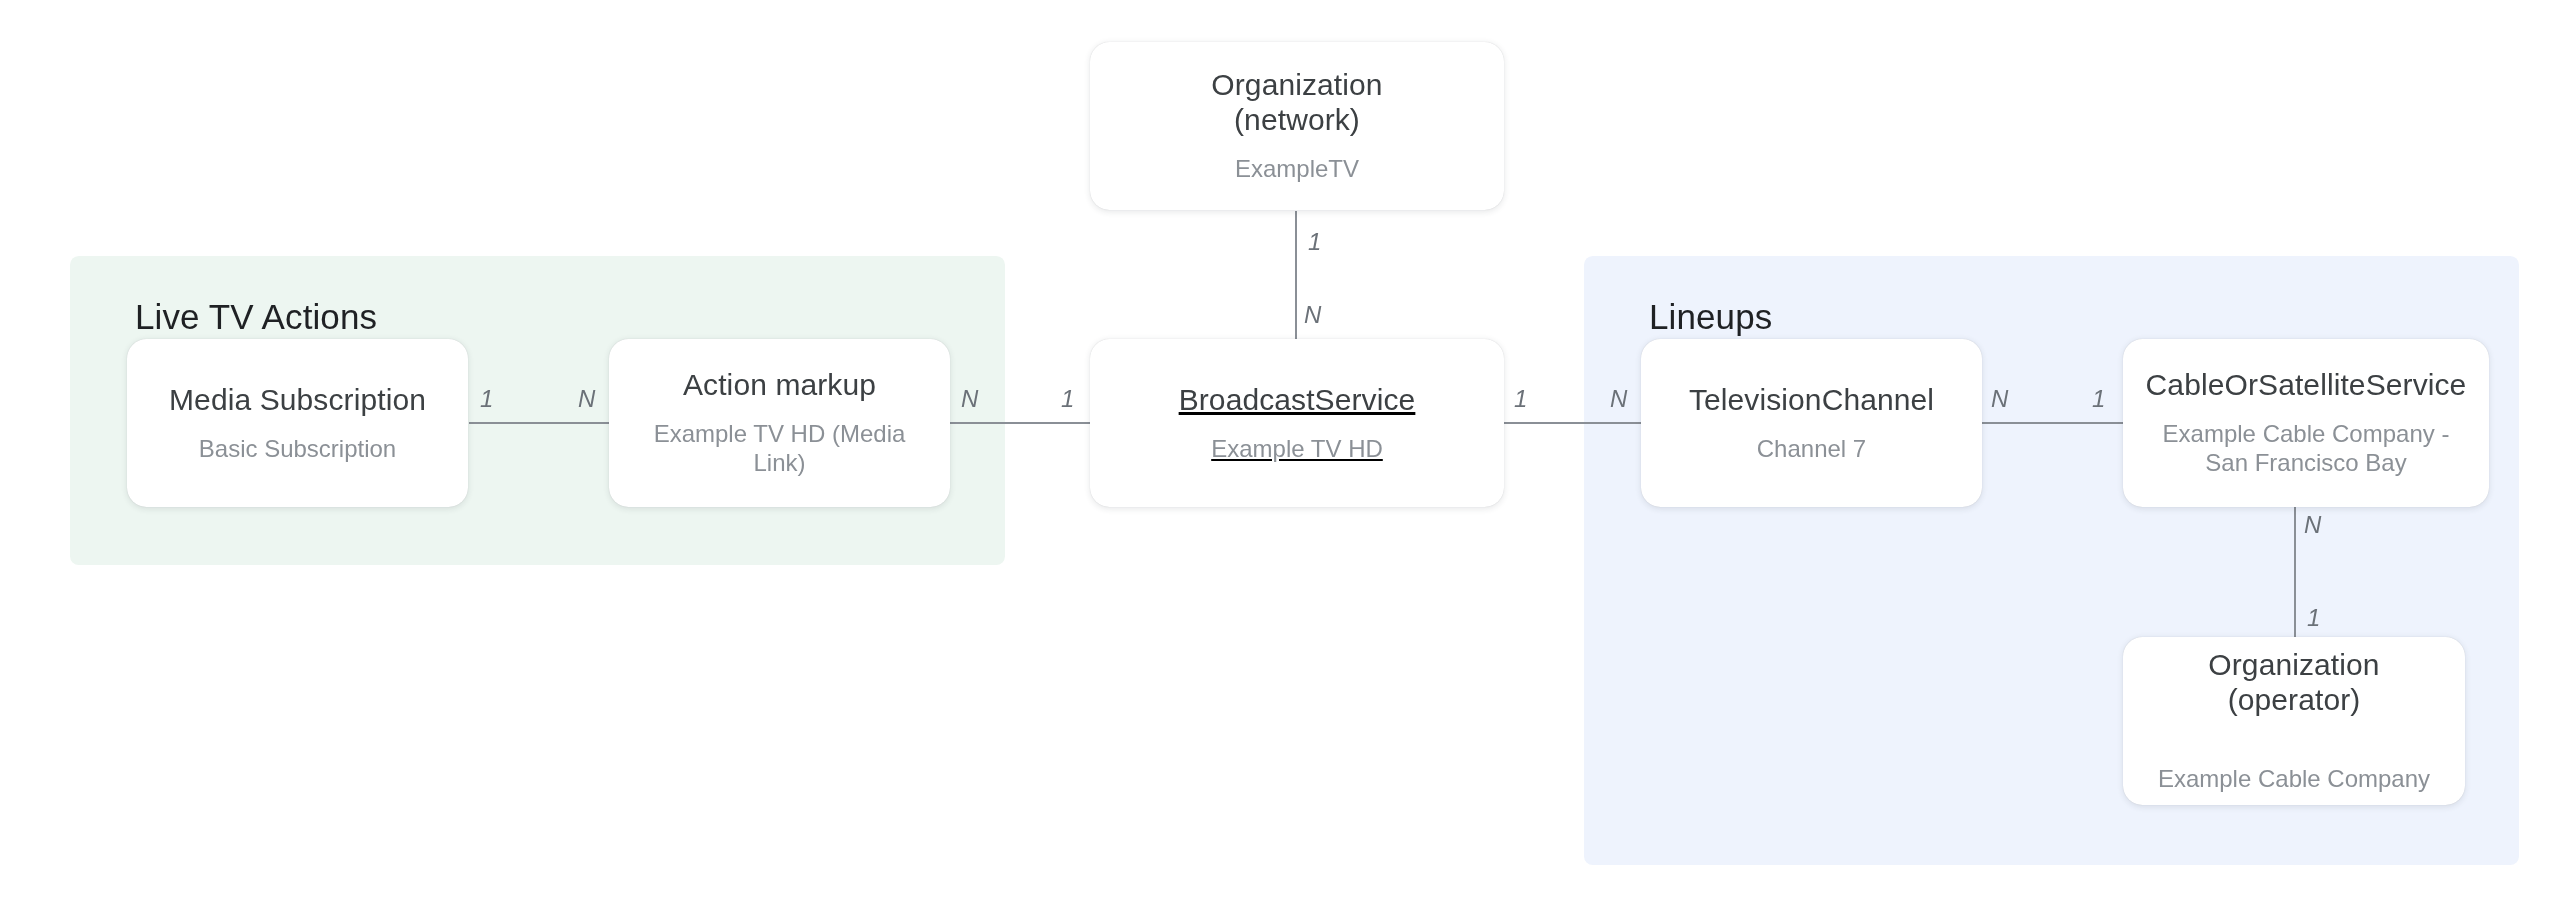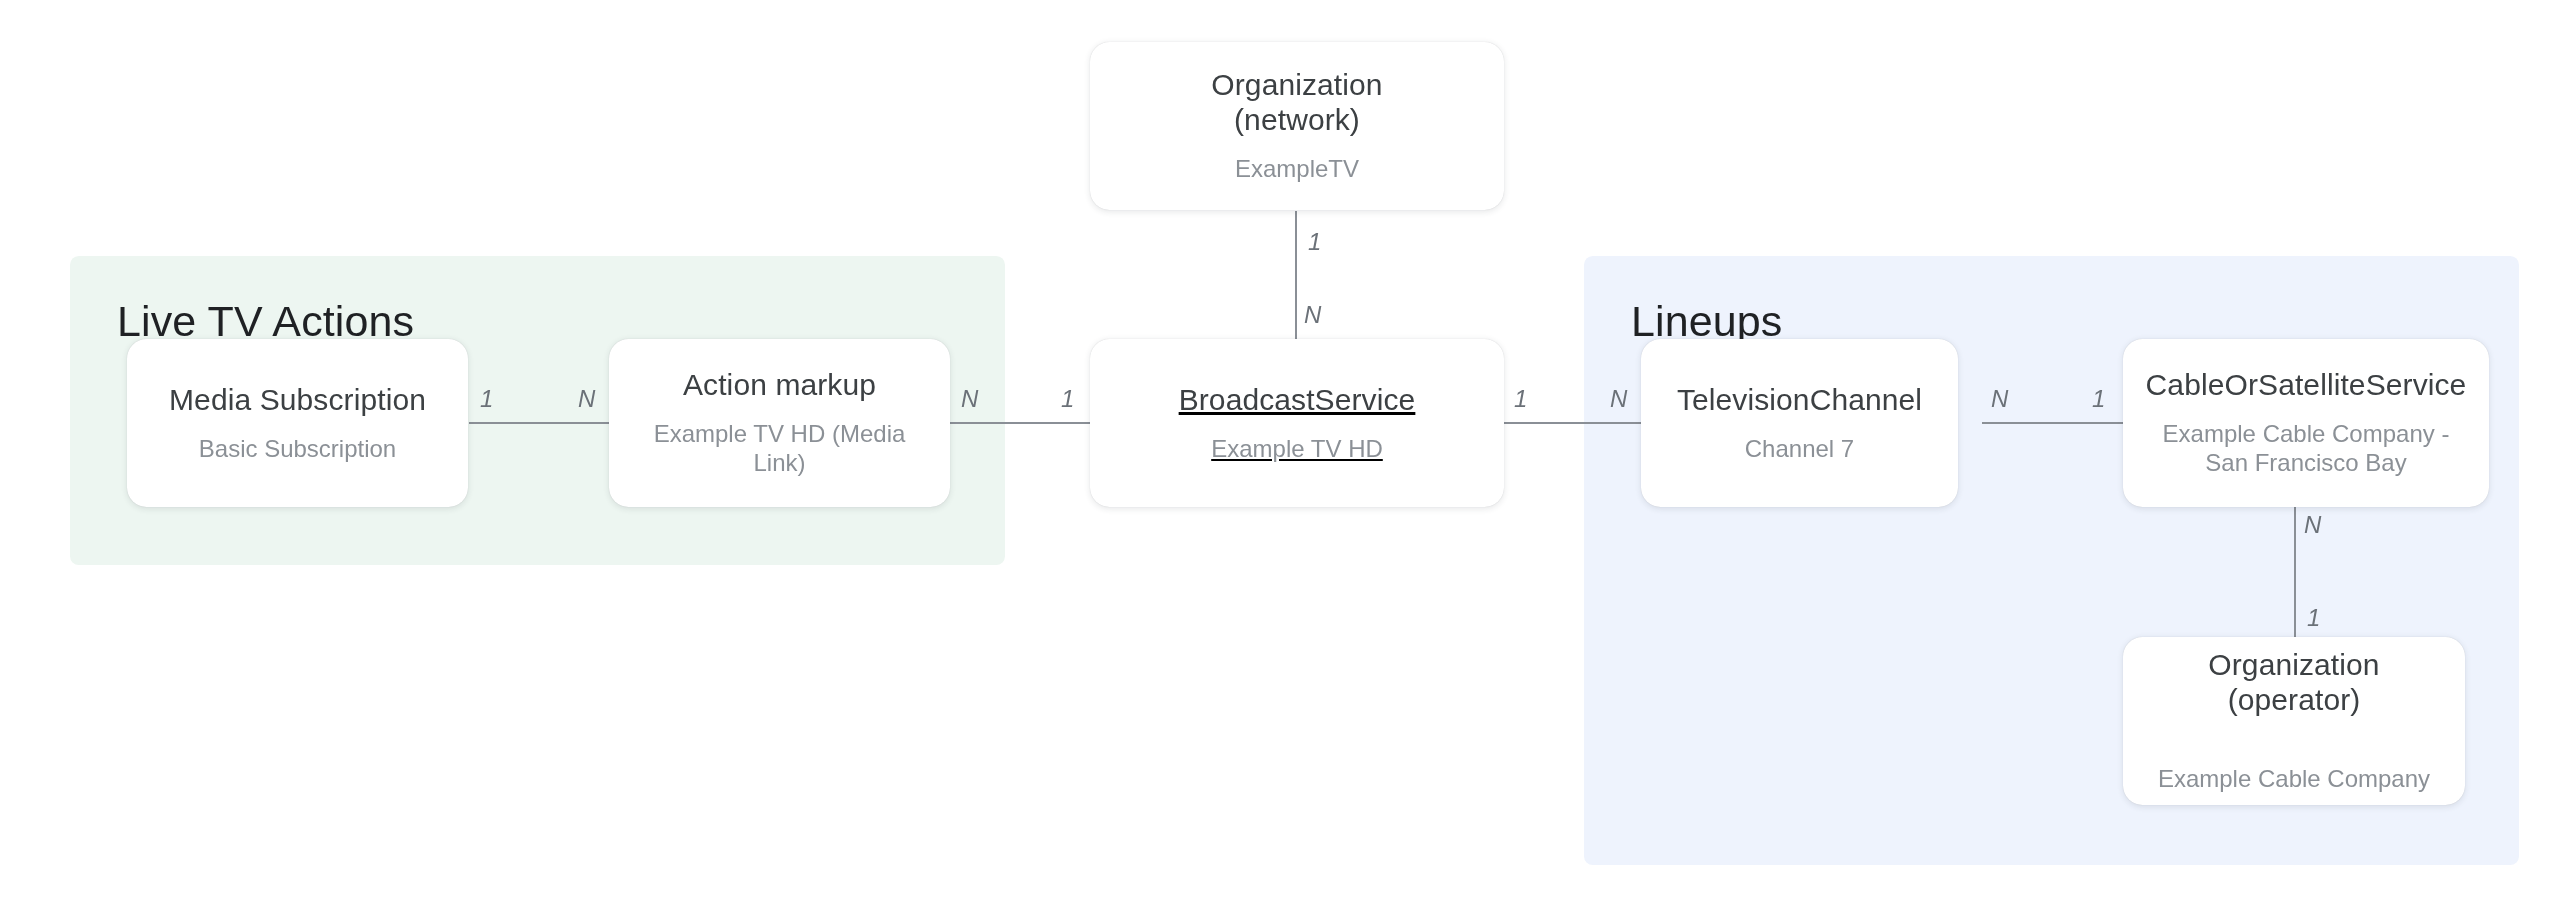--- a/index.html
+++ b/index.html
@@ -33,23 +33,23 @@
   }
   #group-lineups {
     left: 1584px;
     top: 256px;
     width: 935px;
     height: 609px;
     background: #eef3fd;
   }
   .group-title {
     position: absolute;
-    left: 47px;
+    left: 65px;
     top: 42px;
-    font-size: 43px;
+    font-size: 35px;
     line-height: 1.1;
     color: #1f2124;
     font-weight: 400;
     letter-spacing: 0.1px;
     white-space: nowrap;
   }
 
   
   .edge-line {
     position: absolute;
@@ -96,21 +96,21 @@
     color: #8b9096;
     text-align: center;
     font-weight: 400;
   }
 
   
   #node-organization-network  { left: 1090px; top: 42px;  width: 414px; height: 168px; }
   #node-media-subscription    { left: 127px;  top: 339px; width: 341px; height: 168px; }
   #node-action-markup         { left: 609px;  top: 339px; width: 341px; height: 168px; }
   #node-broadcastservice      { left: 1090px; top: 339px; width: 414px; height: 168px; text-decoration: underline; }
-  #node-televisionchannel     { left: 1641px; top: 339px; width: 317px; height: 168px; }
+  #node-televisionchannel     { left: 1641px; top: 339px; width: 341px; height: 168px; }
   #node-cableorsatellite      { left: 2123px; top: 339px; width: 366px; height: 168px; }
   #node-organization-operator { left: 2123px; top: 637px; width: 342px; height: 168px; gap: 30px; }
 </style>
 </head>
 <body>
 
 <div id="canvas">
 
   <div class="group" id="group-live-tv-actions">
     <div class="group-title">Live TV Actions</div>

